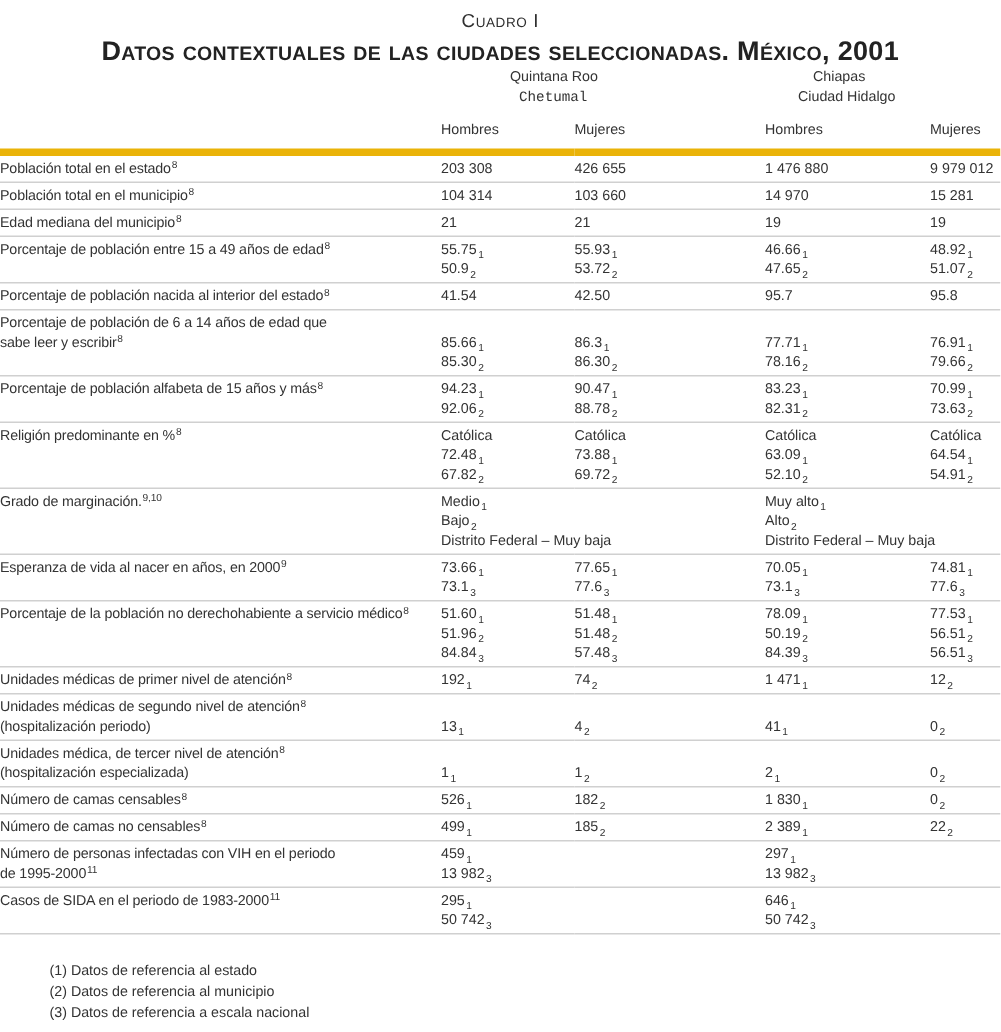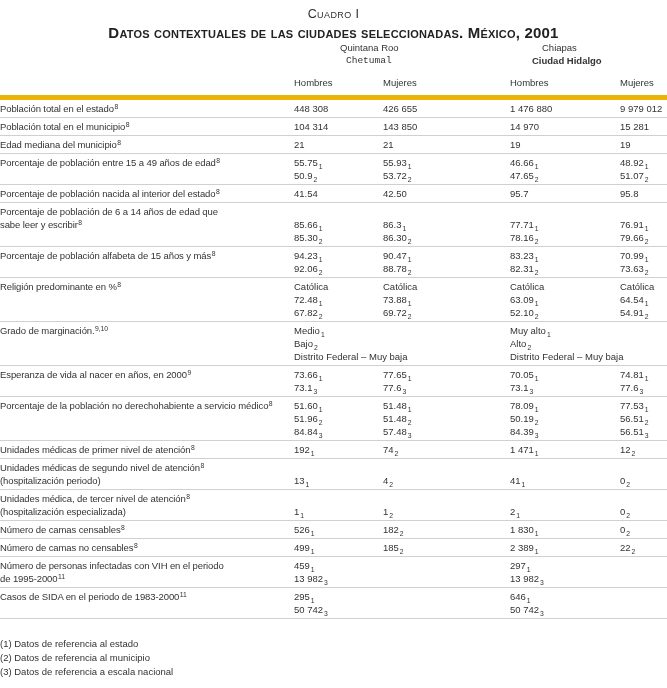--- a/index.html
+++ b/index.html
@@ -10,51 +10,51 @@
     color: #333333; overflow: hidden;
   }
   .page { width: 667px; height: 556px; padding-top: 7px; }
 
   .title {
     text-align: center; font-variant: small-caps;
     font-size: 12.5px; letter-spacing: .4px; color: #2f2f2f;
   }
   .subtitle {
     text-align: center; font-variant: small-caps; font-weight: bold;
-    font-size: 15px; letter-spacing: .2px; margin-top: 3px; color: #222222;
+    font-size: 18px; letter-spacing: .2px; margin-top: 3px; color: #222222;
   }
 
   table {
     border-collapse: collapse; table-layout: fixed;
     width: 667px; font-size: 9.5px;
   }
   th, td {
     font-weight: normal; padding: 0; text-align: left;
     white-space: nowrap; vertical-align: top; overflow: visible;
   }
   thead th { line-height: 13px; }
   thead tr.sexes th { padding-top: 9px; padding-bottom: 6px; border-bottom: 5px solid #eab308; }
   th.g1 { padding-left: 46px; }
   th.c1 { padding-left: 52px; font-family: Liberation Mono, monospace; }
   th.g2 { padding-left: 32px; }
-  th.c2 { padding-left: 22px; font-weight: bold; }
+  th.c2 { padding-left: 22px; }
 
   tbody td {
     border-bottom: 1px solid #d0d0d0;
     padding-top: 2px; padding-bottom: 2px;
   }
   tbody td div { line-height: 13px; }
   td.row-label { letter-spacing: -0.1px; }
 
   sup, sub { font-size: 6.8px; line-height: 0; vertical-align: baseline; position: relative; }
   sup { top: -3.5px; margin-left: .5px; }
   sub { top: 2.5px; margin-left: 1px; }
 
   .footnotes { margin-top: 18px; font-size: 9.5px; }
-  .footnotes div { line-height: 14px; }
+  .footnotes div { line-height: 14px; padding-left: 33px; }
 </style>
 </head>
 <body>
 
 <div class="page">
 
   <div class="title">Cuadro I</div>
   <div class="subtitle">Datos contextuales de las ciudades seleccionadas. México, 2001</div>
 
   <table>
@@ -83,41 +83,41 @@
         <th>Hombres</th>
         <th>Mujeres</th>
       </tr>
     </thead>
     <tbody>
         <tr>
           <td class="row-label">
             <div>Población total en el estado<sup>8</sup></div>
           </td>
           <td>
-            <div>448 308</div>
+            <div>203 308</div>
           </td>
           <td>
             <div>426 655</div>
           </td>
           <td>
             <div>1 476 880</div>
           </td>
           <td>
             <div>9 979 012</div>
           </td>
         </tr>
         <tr>
           <td class="row-label">
             <div>Población total en el municipio<sup>8</sup></div>
           </td>
           <td>
             <div>104 314</div>
           </td>
           <td>
-            <div>143 850</div>
+            <div>103 660</div>
           </td>
           <td>
             <div>14 970</div>
           </td>
           <td>
             <div>15 281</div>
           </td>
         </tr>
         <tr>
           <td class="row-label">

